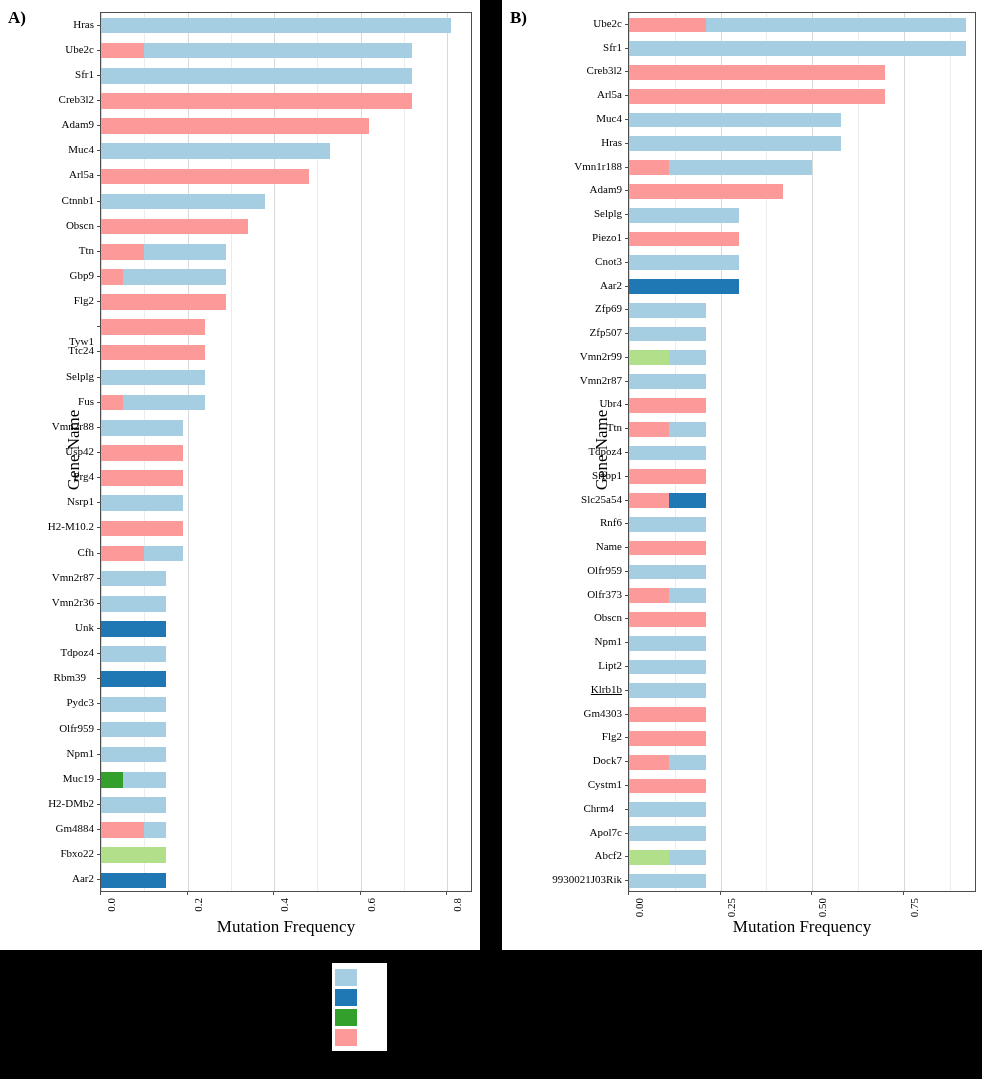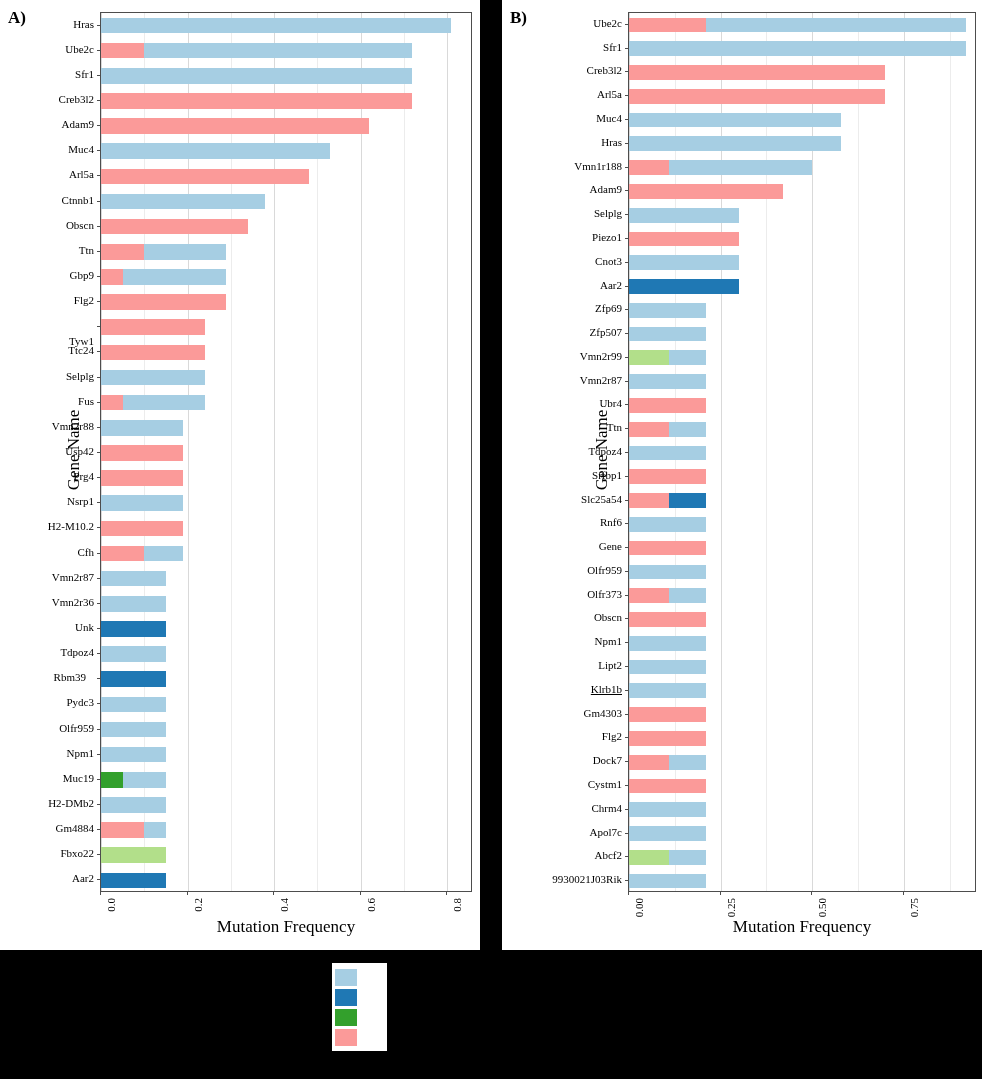--- a/index.html
+++ b/index.html
@@ -535,21 +535,21 @@
     <div class="ytick-label" style="top: 421.216px; right: 360px;">Ttn</div>
     <div class="ytick-mark" style="left: 123px; top: 428.216px;"></div>
     <div class="ytick-label" style="top: 445px; right: 360px;">Tdpoz4</div>
     <div class="ytick-mark" style="left: 123px; top: 452px;"></div>
     <div class="ytick-label" style="top: 468.784px; right: 360px;">Srfbp1</div>
     <div class="ytick-mark" style="left: 123px; top: 475.784px;"></div>
     <div class="ytick-label" style="top: 492.568px; right: 360px;">Slc25a54</div>
     <div class="ytick-mark" style="left: 123px; top: 499.568px;"></div>
     <div class="ytick-label" style="top: 516.351px; right: 360px;">Rnf6</div>
     <div class="ytick-mark" style="left: 123px; top: 523.351px;"></div>
-    <div class="ytick-label" style="top: 540.135px; right: 360px;">Gene</div>
+    <div class="ytick-label" style="top: 540.135px; right: 360px;">Name</div>
     <div class="ytick-mark" style="left: 123px; top: 547.135px;"></div>
     <div class="ytick-label" style="top: 563.919px; right: 360px;">Olfr959</div>
     <div class="ytick-mark" style="left: 123px; top: 570.919px;"></div>
     <div class="ytick-label" style="top: 587.703px; right: 360px;">Olfr373</div>
     <div class="ytick-mark" style="left: 123px; top: 594.703px;"></div>
     <div class="ytick-label" style="top: 611.486px; right: 360px;">Obscn</div>
     <div class="ytick-mark" style="left: 123px; top: 618.486px;"></div>
     <div class="ytick-label" style="top: 635.27px; right: 360px;">Npm1</div>
     <div class="ytick-mark" style="left: 123px; top: 642.27px;"></div>
     <div class="ytick-label" style="top: 659.054px; right: 360px;">Lipt2</div>
@@ -557,21 +557,21 @@
     <div class="ytick-label" style="top: 682.838px; right: 360px; text-decoration: underline;">Klrb1b</div>
     <div class="ytick-mark" style="left: 123px; top: 689.838px;"></div>
     <div class="ytick-label" style="top: 706.622px; right: 360px;">Gm4303</div>
     <div class="ytick-mark" style="left: 123px; top: 713.622px;"></div>
     <div class="ytick-label" style="top: 730.405px; right: 360px;">Flg2</div>
     <div class="ytick-mark" style="left: 123px; top: 737.405px;"></div>
     <div class="ytick-label" style="top: 754.189px; right: 360px;">Dock7</div>
     <div class="ytick-mark" style="left: 123px; top: 761.189px;"></div>
     <div class="ytick-label" style="top: 777.973px; right: 360px;">Cystm1</div>
     <div class="ytick-mark" style="left: 123px; top: 784.973px;"></div>
-    <div class="ytick-label" style="top: 801.757px; right: 360px; margin-left: 21px;">Chrm4</div>
+    <div class="ytick-label" style="top: 801.757px; right: 368px; margin-left: 21px;">Chrm4</div>
     <div class="ytick-mark" style="left: 123px; top: 808.757px;"></div>
     <div class="ytick-label" style="top: 825.541px; right: 360px;">Apol7c</div>
     <div class="ytick-mark" style="left: 123px; top: 832.541px;"></div>
     <div class="ytick-label" style="top: 849.324px; right: 360px;">Abcf2</div>
     <div class="ytick-mark" style="left: 123px; top: 856.324px;"></div>
     <div class="ytick-label" style="top: 873.108px; right: 360px;">9930021J03Rik</div>
     <div class="ytick-mark" style="left: 123px; top: 880.108px;"></div>
     <div class="xtick-mark" style="left: 126px; top: 892px;"></div>
     <div class="xtick-label" style="left: 91px; top: 898px; width: 40px;">0.00</div>
     <div class="xtick-mark" style="left: 217.579px; top: 892px;"></div>

